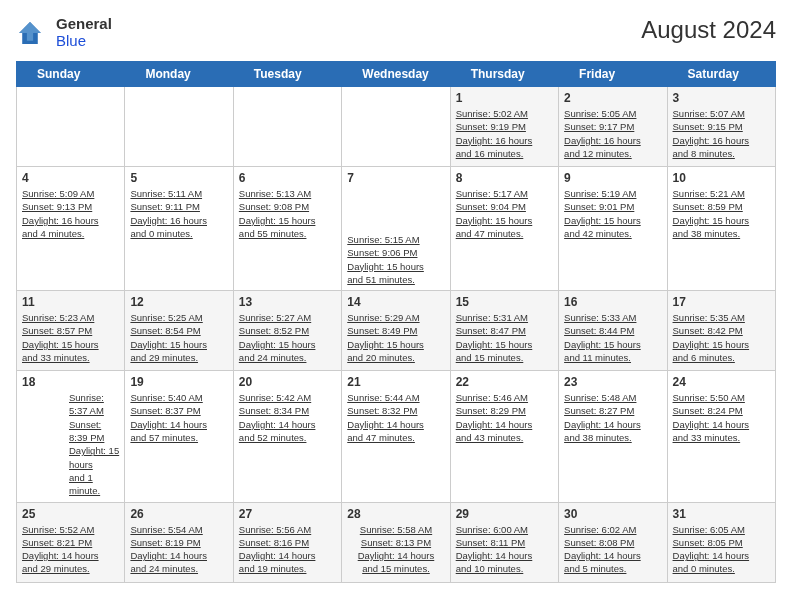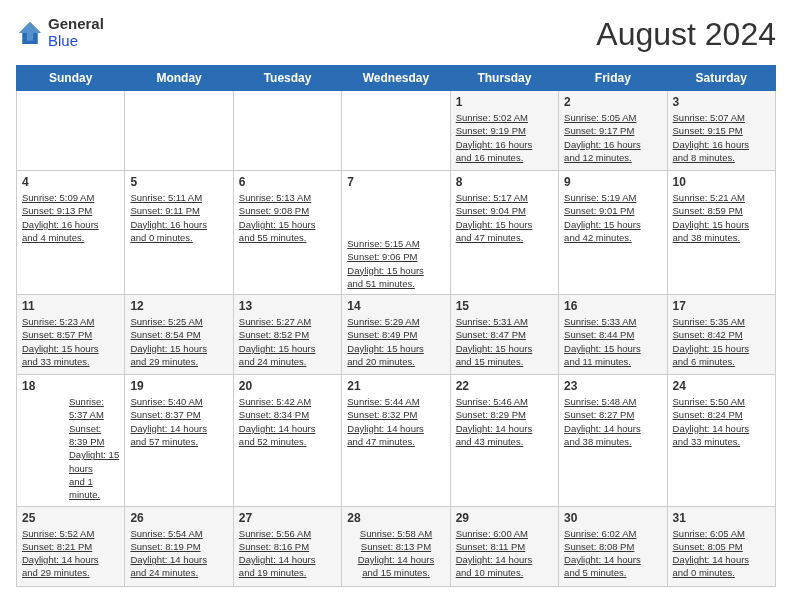--- a/index.html
+++ b/index.html
@@ -12,21 +12,21 @@
     }
     .header {
       display: flex;
       justify-content: space-between;
       align-items: flex-start;
       margin-bottom: 12px;
     }
     .logo {
       display: flex;
       align-items: center;
-      gap: 4px;
+      gap: 12px;
     }
     .logo-text {
       display: flex;
       flex-direction: column;
       line-height: 1.1;
     }
     .logo-general {
       font-size: 15px;
       font-weight: bold;
       color: #333;
@@ -37,42 +37,42 @@
       color: #1d4ed8;
     }
     .logo-icon {
       width: 28px;
       height: 28px;
     }
     .title-block {
       text-align: right;
     }
     .month-title {
-      font-size: 32px;
+      font-size: 24px;
       font-weight: 300;
       color: #333;
     }
     .location-title {
       font-size: 15px;
       color: #555;
     }
     table {
       width: 100%;
       border-collapse: collapse;
       table-layout: fixed;
     }
     thead tr {
       background: #2a6db5;
       color: #fff;
     }
     thead th {
       padding: 5px 20px;
       font-size: 12px;
       font-weight: bold;
-      text-align: center;
+      text-align: left;
       border: 1px solid #2a6db5;
     }
     tbody tr {
       vertical-align: top;
     }
     tbody td {
       border: 1px solid #ccc;
       padding: 4px 5px;
       font-size: 10px;
       color: #333;

